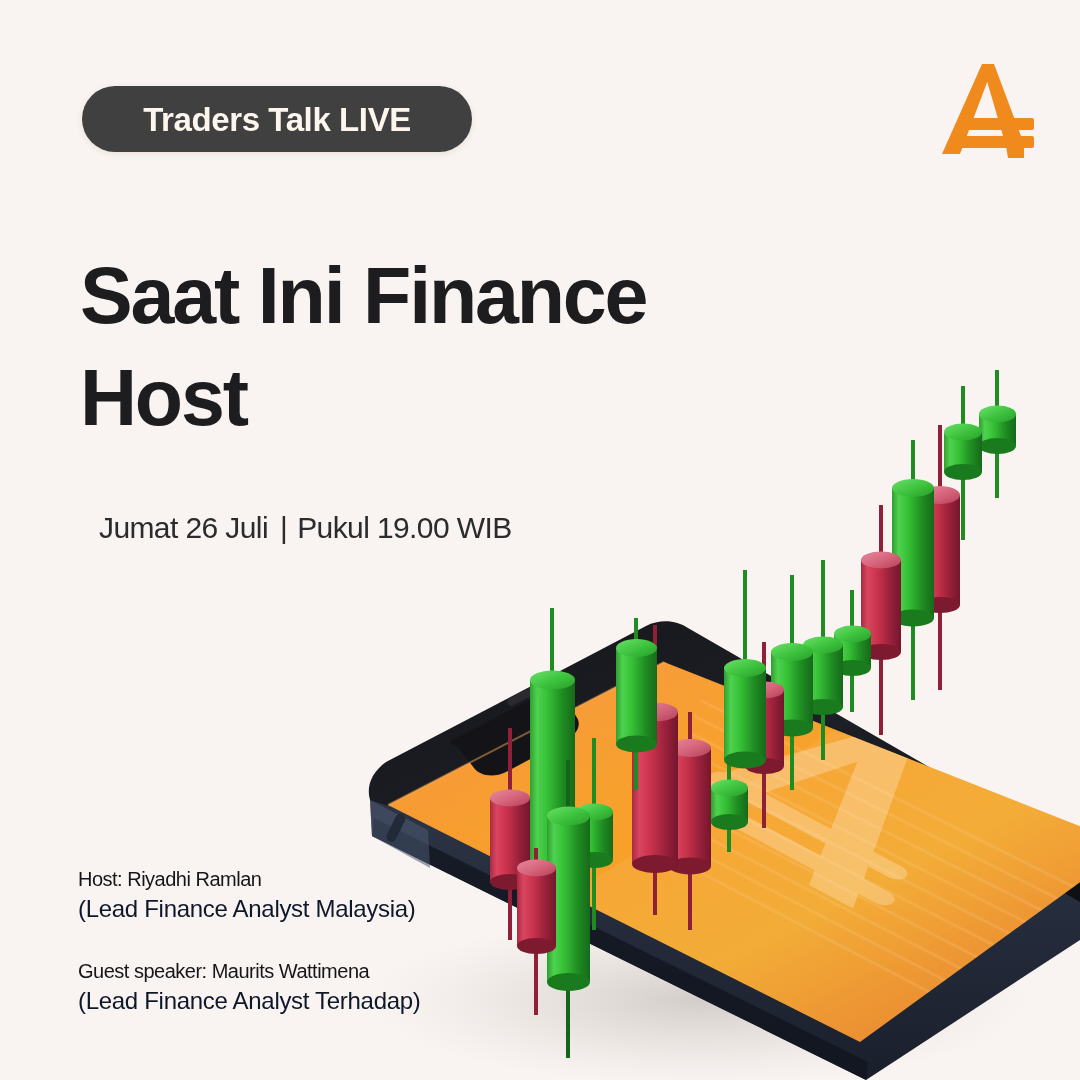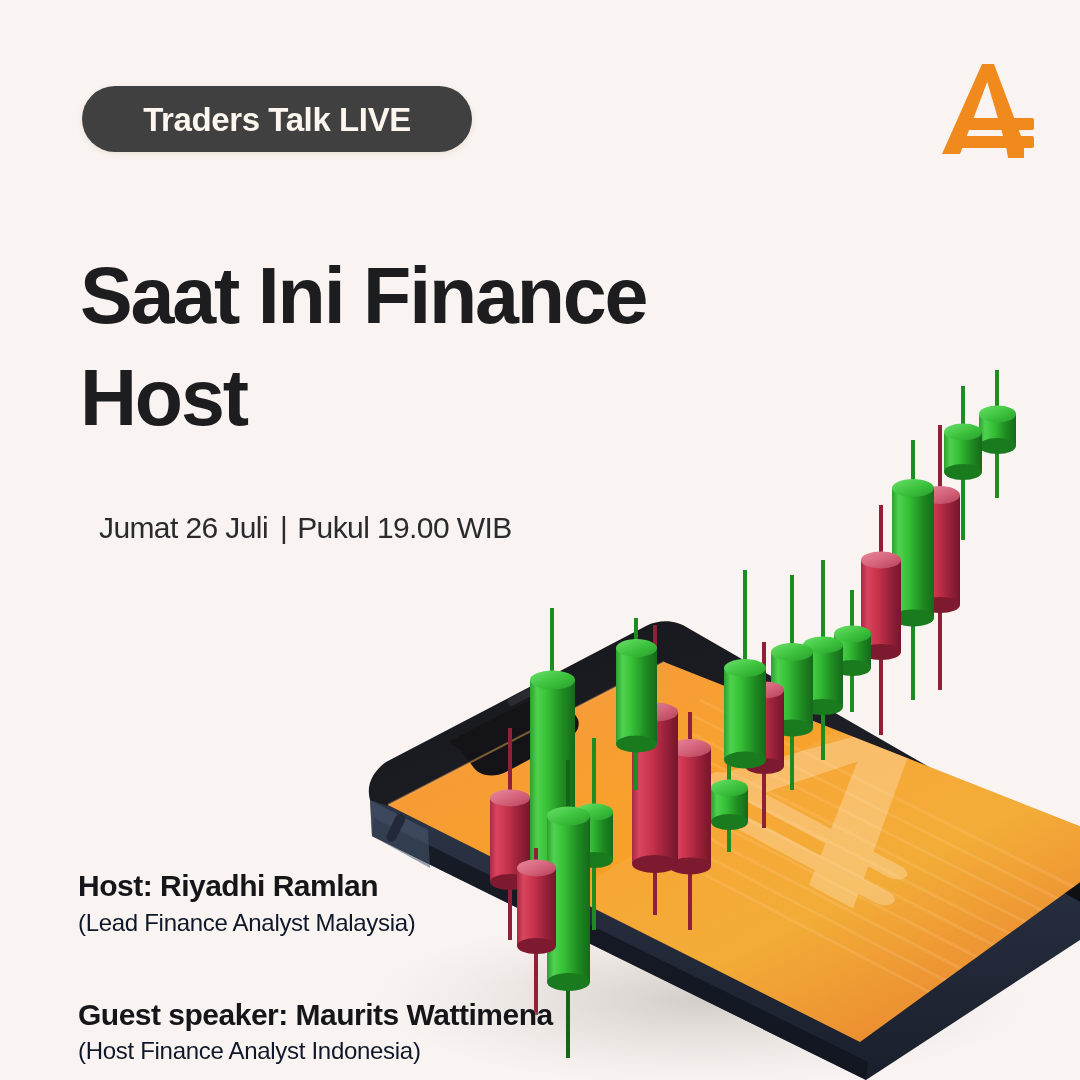--- a/index.html
+++ b/index.html
@@ -84,25 +84,25 @@
   }
   .logo svg { display: block; width: 100%; height: 100%; }
 
   
   .credits {
     position: absolute;
     left: 78px;
     top: 866px;
     z-index: 40;
   }
-  .credit-block + .credit-block { margin-top: 56px; }
+  .credit-block + .credit-block { margin-top: 32px; }
   .credit-name {
     color: #16161a;
-    font-size: 30px;
-    font-weight: 700;
+    font-size: 20px;
+    font-weight: 400;
     letter-spacing: -0.5px;
     line-height: 1.32;
     white-space: nowrap;
     text-shadow: 0 1px 3px rgba(249,244,241,.85);
   }
   .credit-role {
     color: #0f172a;
     font-size: 24px;
     font-weight: 400;
     letter-spacing: -0.3px;
@@ -418,17 +418,17 @@
     <span>Jumat 26 Juli</span><span class="sep">|</span><span>Pukul 19.00 WIB</span>
   </div>
 
   <div class="credits">
     <div class="credit-block">
       <div class="credit-name">Host: Riyadhi Ramlan</div>
       <div class="credit-role">(Lead Finance Analyst Malaysia)</div>
     </div>
     <div class="credit-block">
       <div class="credit-name">Guest speaker: Maurits Wattimena</div>
-      <div class="credit-role">(Host Finance Analyst Indonesia)</div>
+      <div class="credit-role">(Lead Finance Analyst Terhadap)</div>
     </div>
   </div>
 
 </div>
 
 </body></html>

